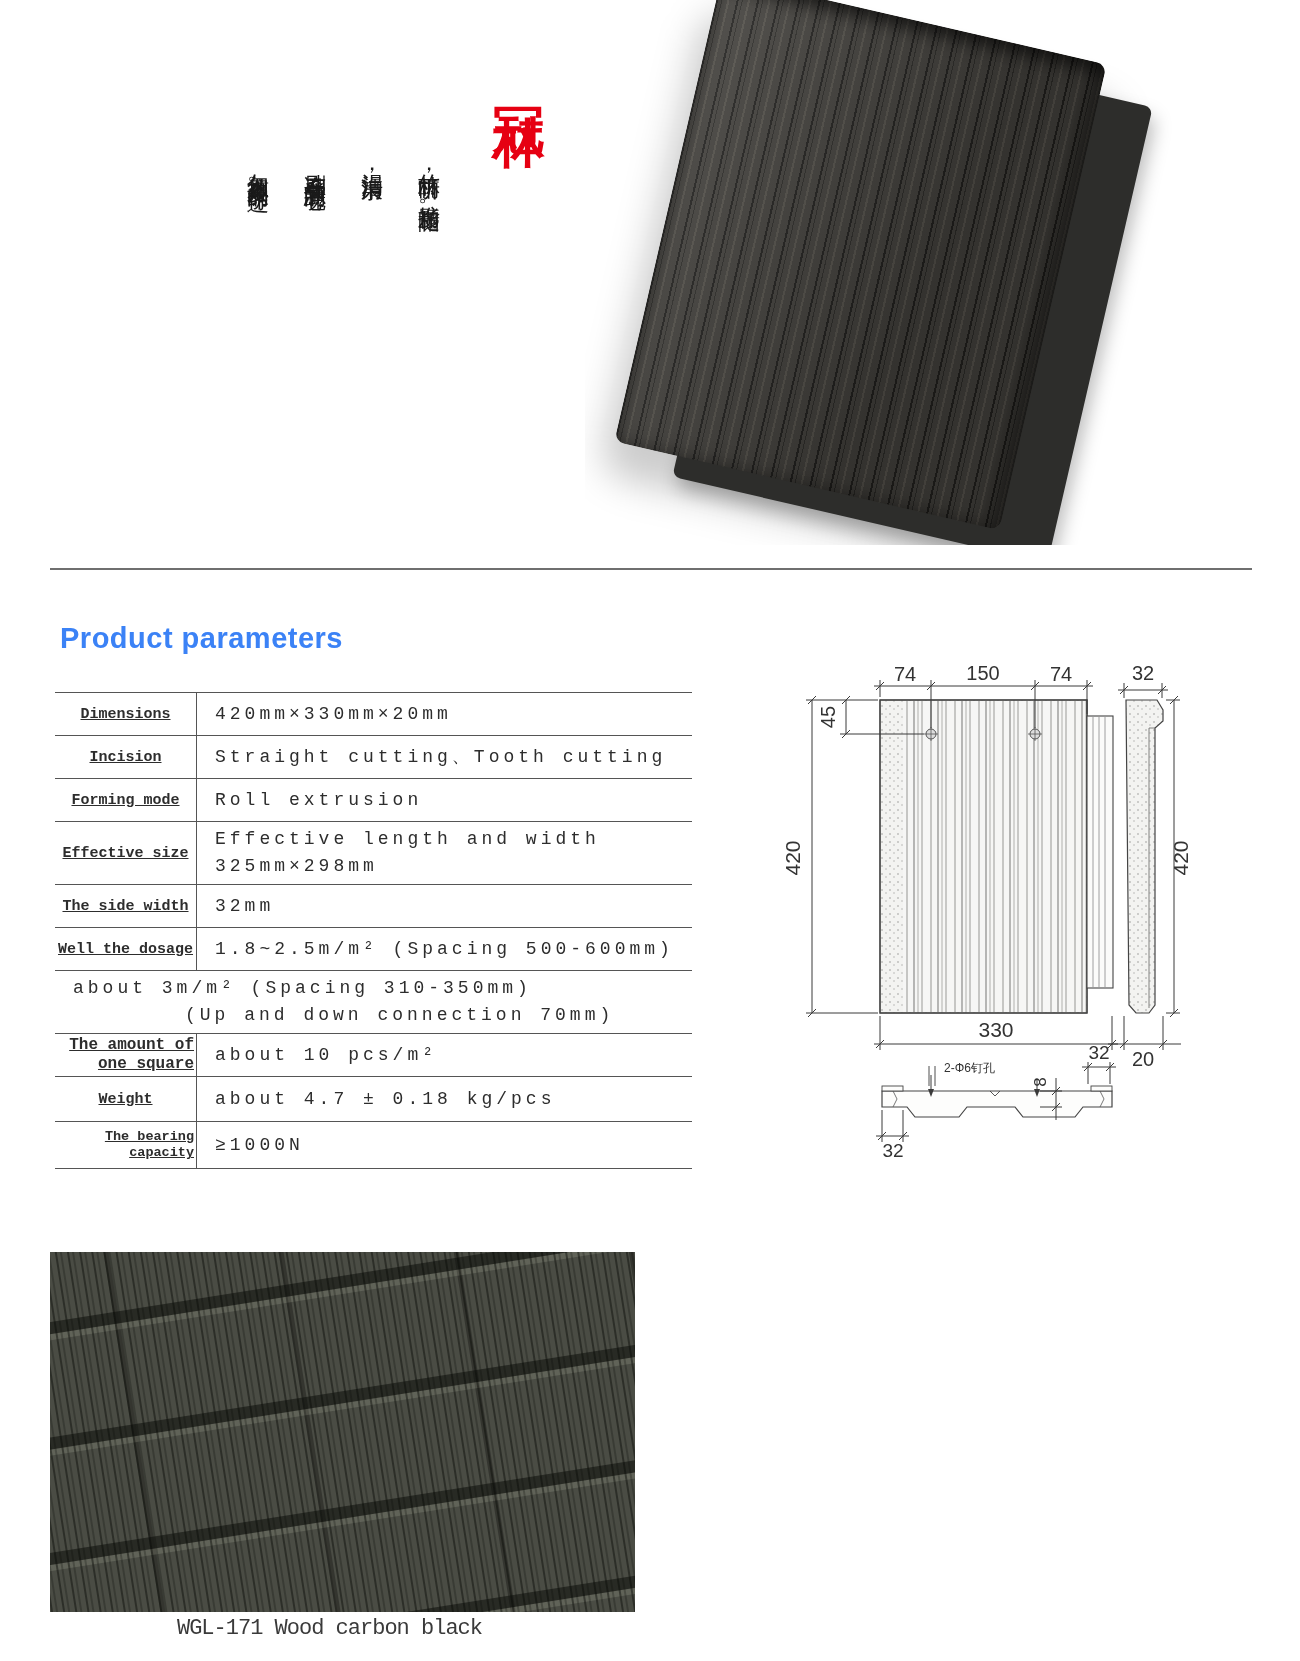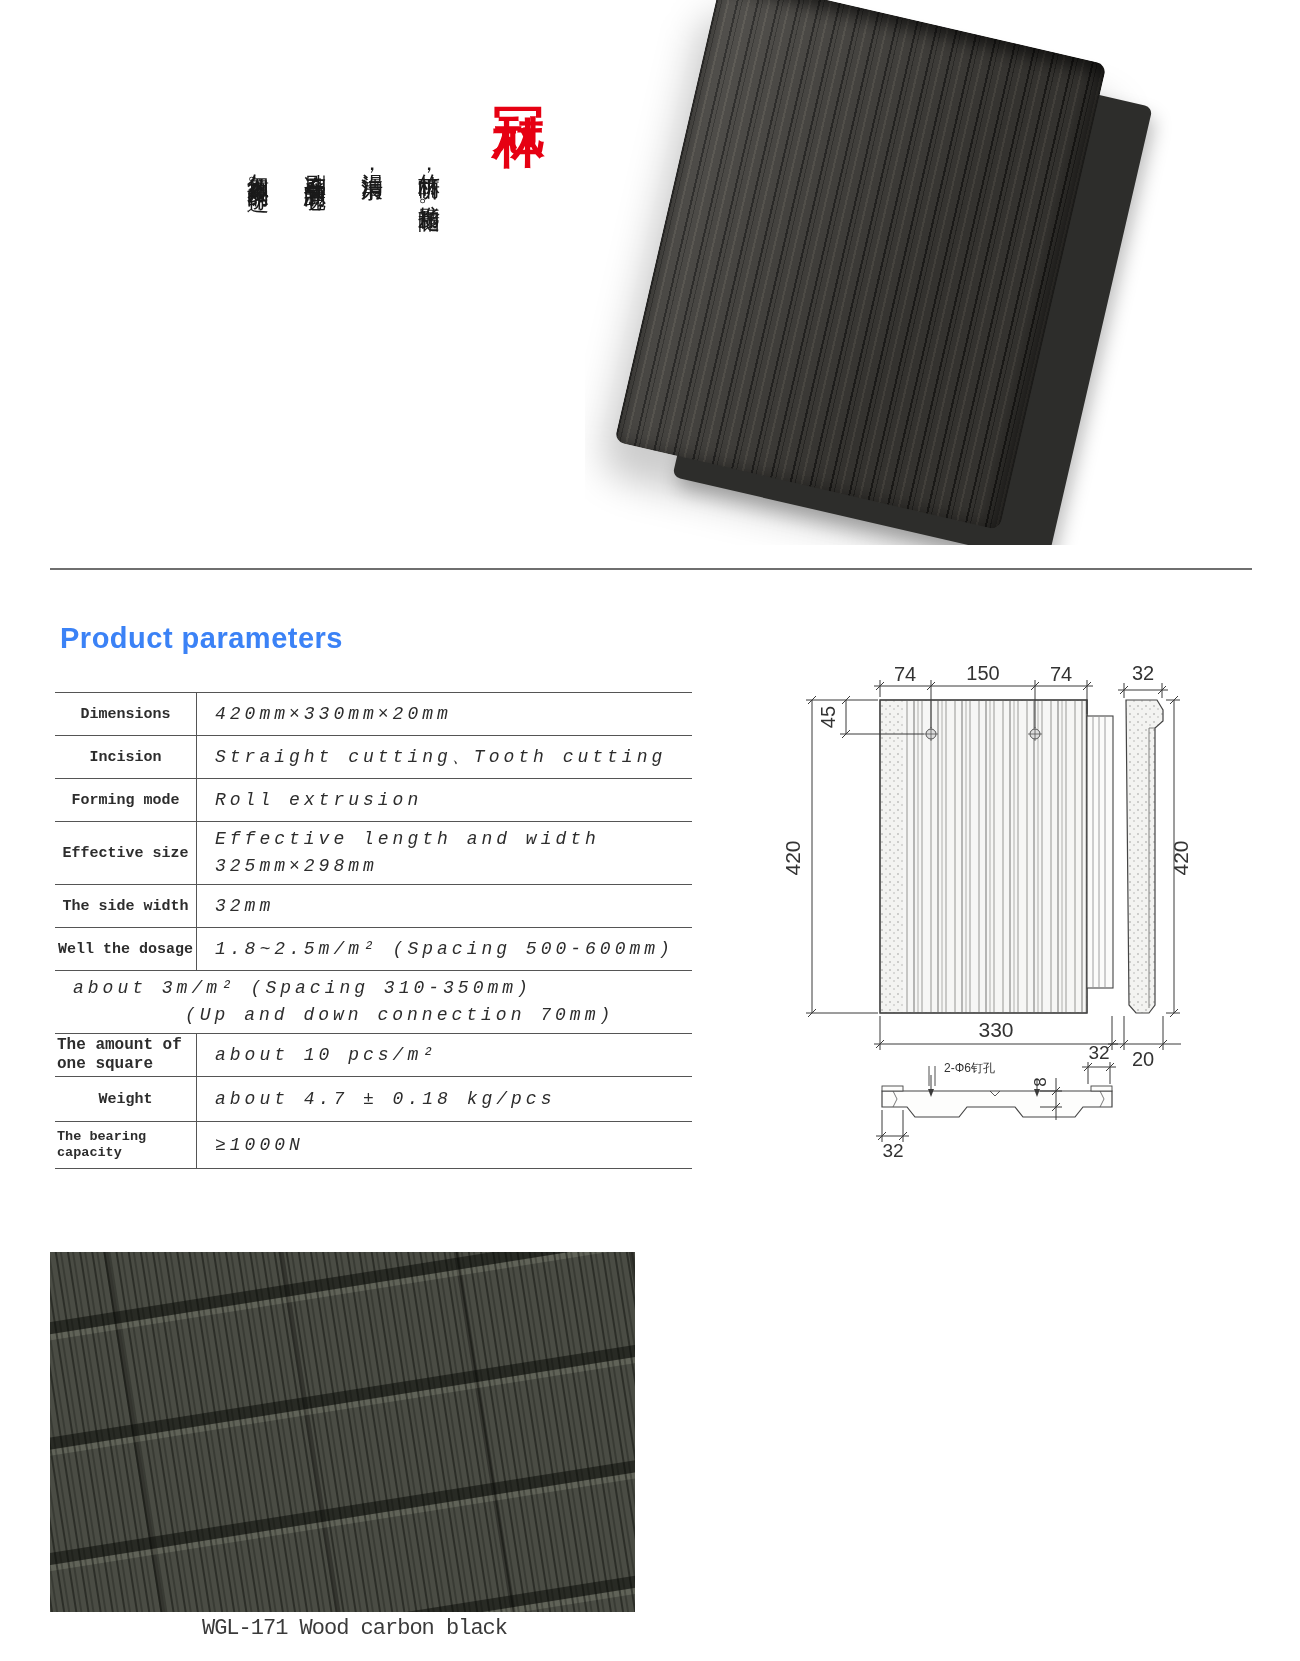--- a/index.html
+++ b/index.html
@@ -43,43 +43,43 @@
 
   .spec-table{position:absolute;left:55px;top:692px;width:637px;
         border-top:1px solid #555;border-bottom:1px solid #555;
         font-family:"Liberation Mono","DejaVu Sans Mono",monospace;color:#2d2d2d;}
   .trow{display:flex;align-items:stretch;border-bottom:1px solid #555;min-height:42px;}
   .trow:last-child{border-bottom:none;}
   .trow:nth-child(7){min-height:62px;}
   .trow:nth-child(9){min-height:44px;}
   .trow:nth-child(10){min-height:46px;}
   .tlabel{flex:0 0 142px;width:142px;border-right:1.5px solid #555;
-        display:flex;align-items:center;justify-content:center;text-align:left;
-        font-weight:bold;font-size:15px;white-space:nowrap;padding:2px 2px;box-sizing:border-box;}
+        display:flex;align-items:center;justify-content:center;text-align:right;
+        font-weight:bold;font-size:15px;white-space:nowrap;padding:2px 2px;box-sizing:border-box;text-decoration:underline;}
   .trow:nth-child(8) .tlabel{font-size:16px;white-space:normal;line-height:1.2;}
   .trow:nth-child(10) .tlabel{font-size:13.5px;white-space:normal;line-height:1.25;}
   .tvalue{flex:1;display:flex;flex-direction:column;justify-content:center;
-        padding:4px 0 4px 18px;font-size:18px;letter-spacing:4px;line-height:1.5;font-style:italic;}
+        padding:4px 0 4px 18px;font-size:18px;letter-spacing:4px;line-height:1.5;}
   .tvalue2{margin-left:112px;}
 
   .drawing{position:absolute;left:760px;top:640px;}
 
   
   .roof-photo{position:absolute;left:50px;top:1252px;width:585px;height:360px;
         overflow:hidden;background:#45473f;}
   .roof-inner{position:absolute;left:-14%;top:-20%;width:132%;height:145%;
         transform:rotate(-9deg);
         background:
           repeating-linear-gradient(90deg, rgba(8,10,6,.45) 0 2px, transparent 2px 5px,
              rgba(8,10,6,.25) 5px 7px, transparent 7px 12px),
           repeating-linear-gradient(180deg, transparent 0 96px, rgba(12,14,10,.55) 96px 108px,
              rgba(212,216,192,.16) 108px 114px),
           repeating-linear-gradient(90deg, transparent 0 168px, rgba(0,0,0,.30) 168px 173px),
           #4a4c44;}
-  .photo-caption{position:absolute;left:62px;top:1616px;width:585px;text-align:center;
+  .photo-caption{position:absolute;left:37px;top:1616px;width:585px;text-align:center;
         font-family:"Liberation Mono","DejaVu Sans Mono",monospace;
         font-size:22px;letter-spacing:-1px;color:#3a3a3a;}
 
   svg text{font-family:"Liberation Sans",sans-serif;fill:#333;}
 </style>
 </head>
 <body>
 
 <div class="page">
 

